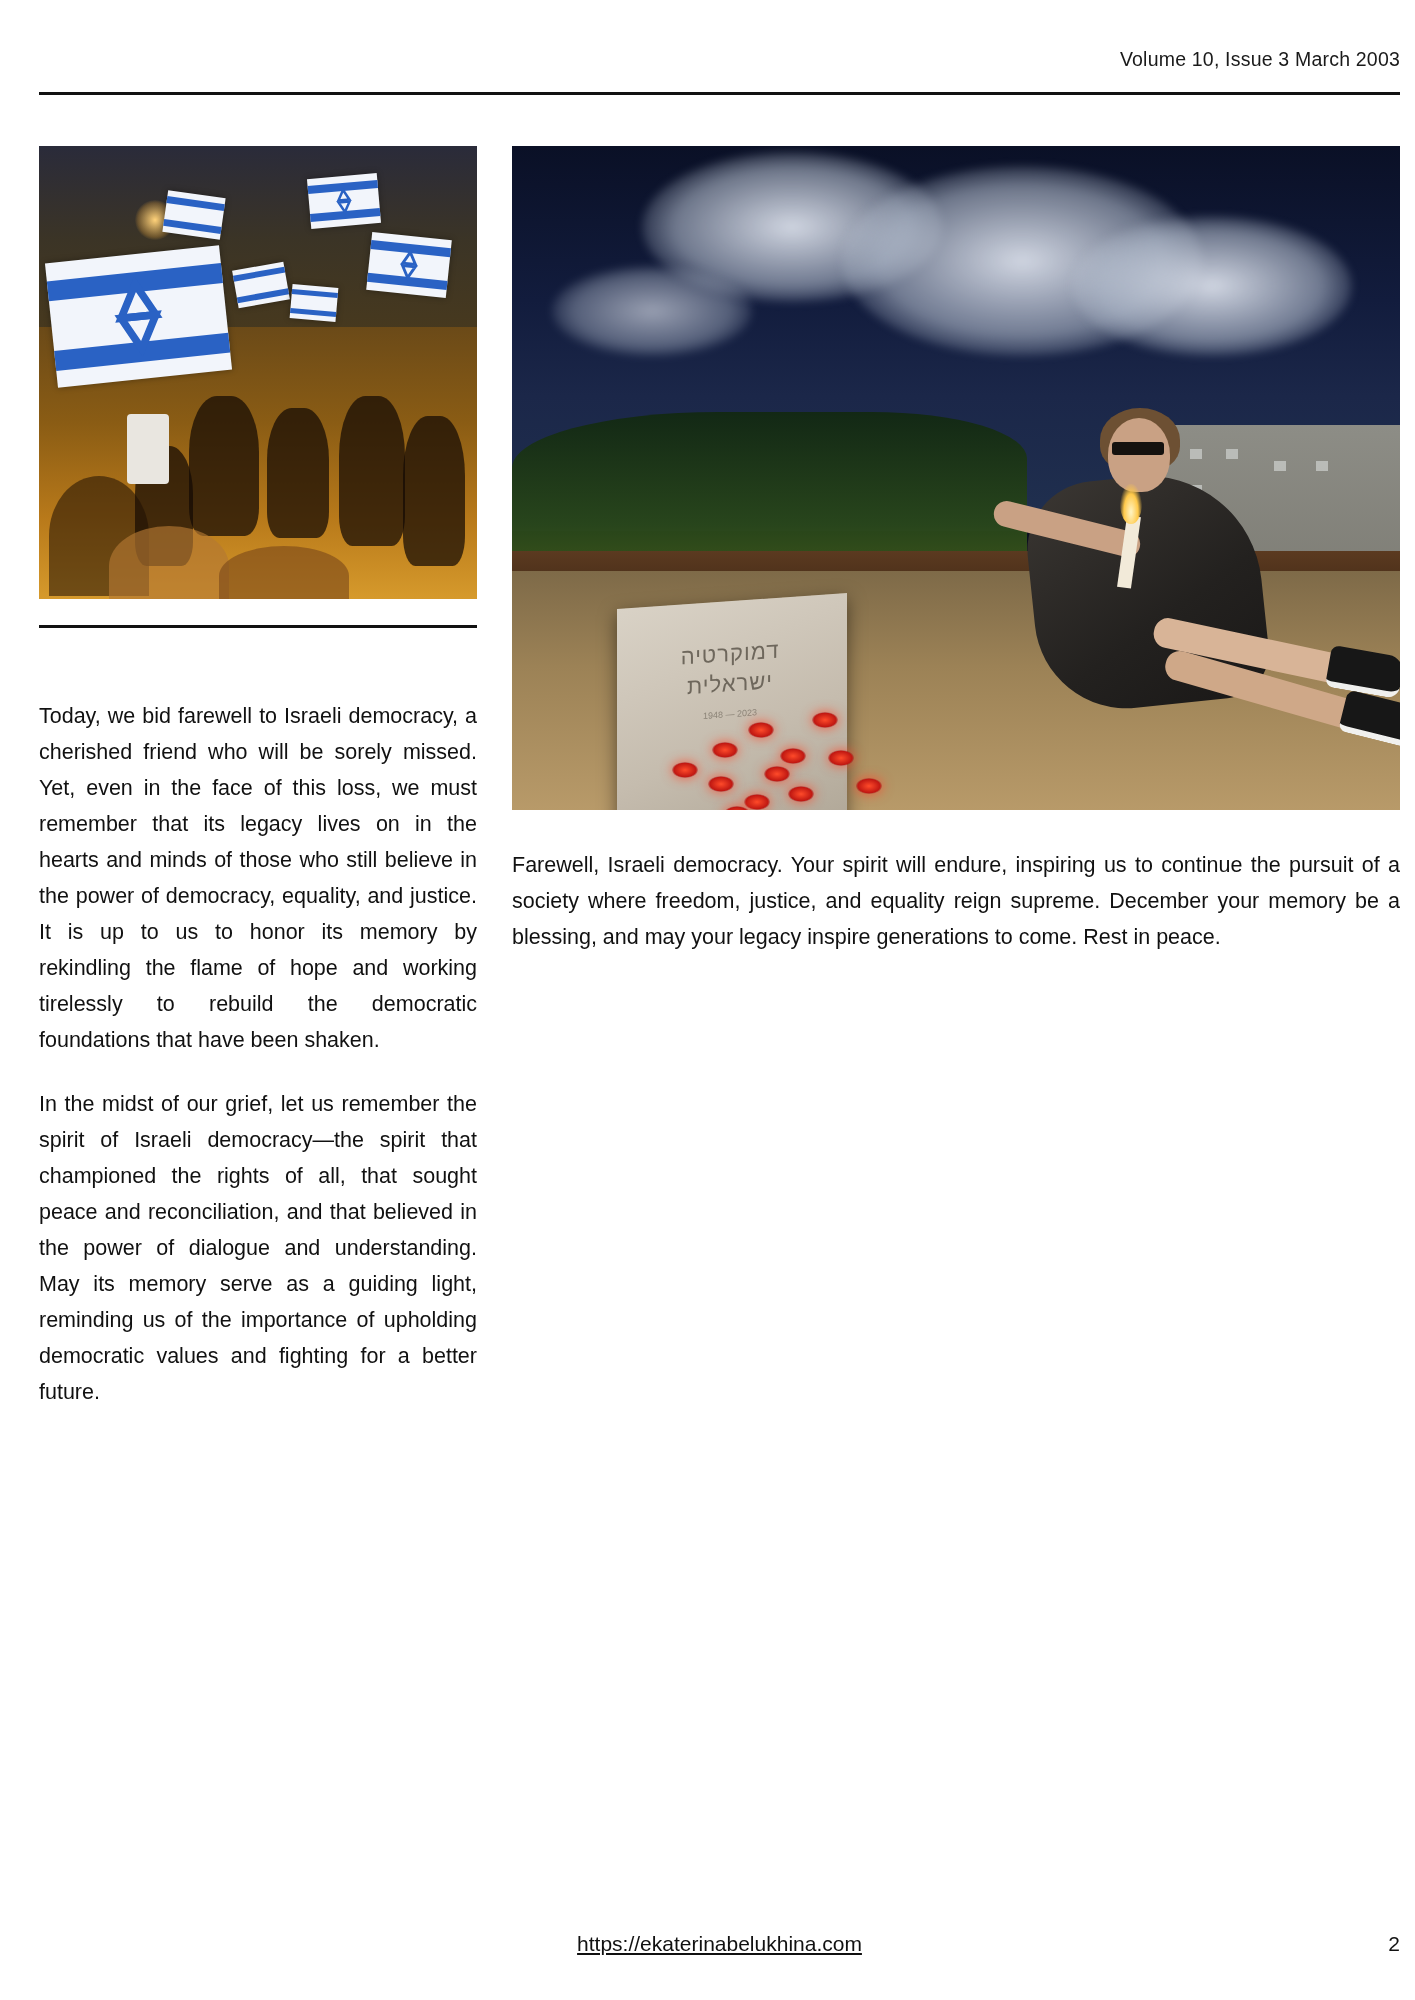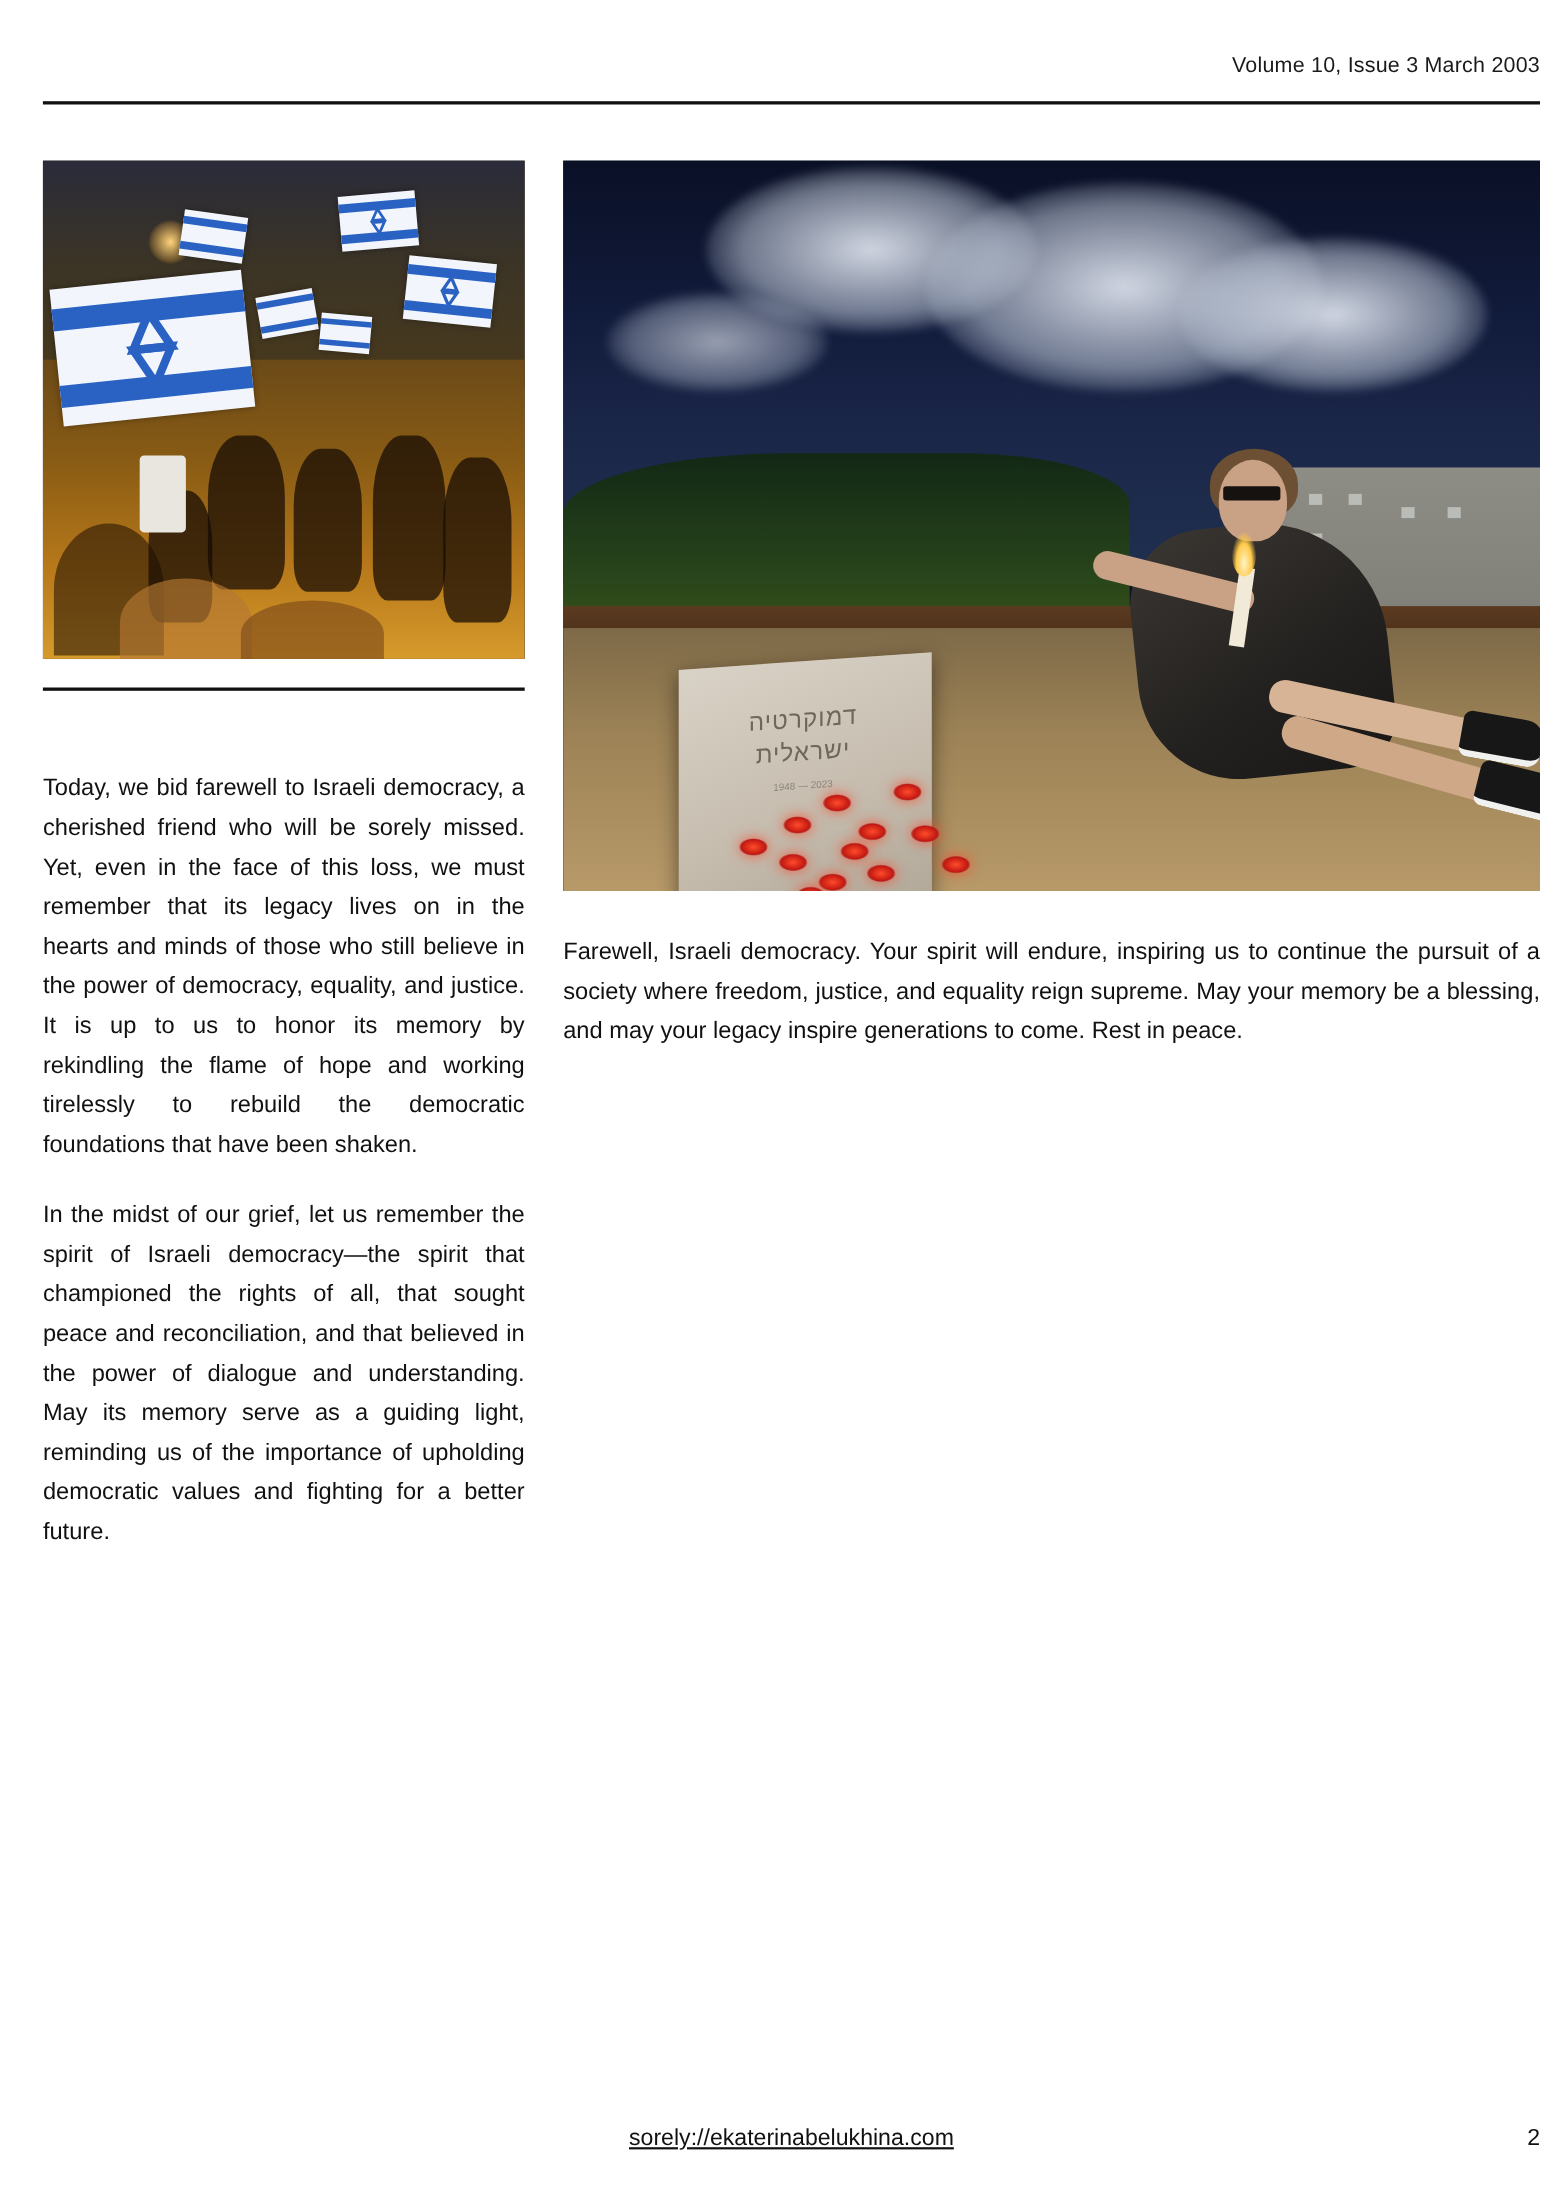--- a/index.html
+++ b/index.html
@@ -437,20 +437,20 @@
       <div class="pm-candlelight" style="left:276px; top:640px;"></div>
       <div class="pm-candlelight" style="left:300px; top:566px;"></div>
       <div class="pm-candlelight" style="left:316px; top:604px;"></div>
       <div class="pm-candlelight" style="left:344px; top:632px;"></div>
       <div class="pm-candlelight" style="left:160px; top:616px;"></div>
       <div class="pm-candlelight" style="left:252px; top:620px;"></div>
       <div class="pm-candlelight" style="left:212px; top:660px;"></div>
     </div>
   </div>
 
-  <div class="pm-caption">Farewell, Israeli democracy. Your spirit will endure, inspiring us to continue the pursuit of a society where freedom, justice, and equality reign supreme. May your memory be a blessing, and may your legacy inspire generations to come. Rest in peace.</div>
+  <div class="pm-caption">Farewell, Israeli democracy. Your spirit will endure, inspiring us to continue the pursuit of a society where freedom, justice, and equality reign supreme. December your memory be a blessing, and may your legacy inspire generations to come. Rest in peace.</div>
 
   <div class="footer">
-    <a class="footer-link" href="#">sorely://ekaterinabelukhina.com</a>
+    <a class="footer-link" href="#">https://ekaterinabelukhina.com</a>
     <div class="footer-page">2</div>
   </div>
 
 </div>
 
 </body></html>

